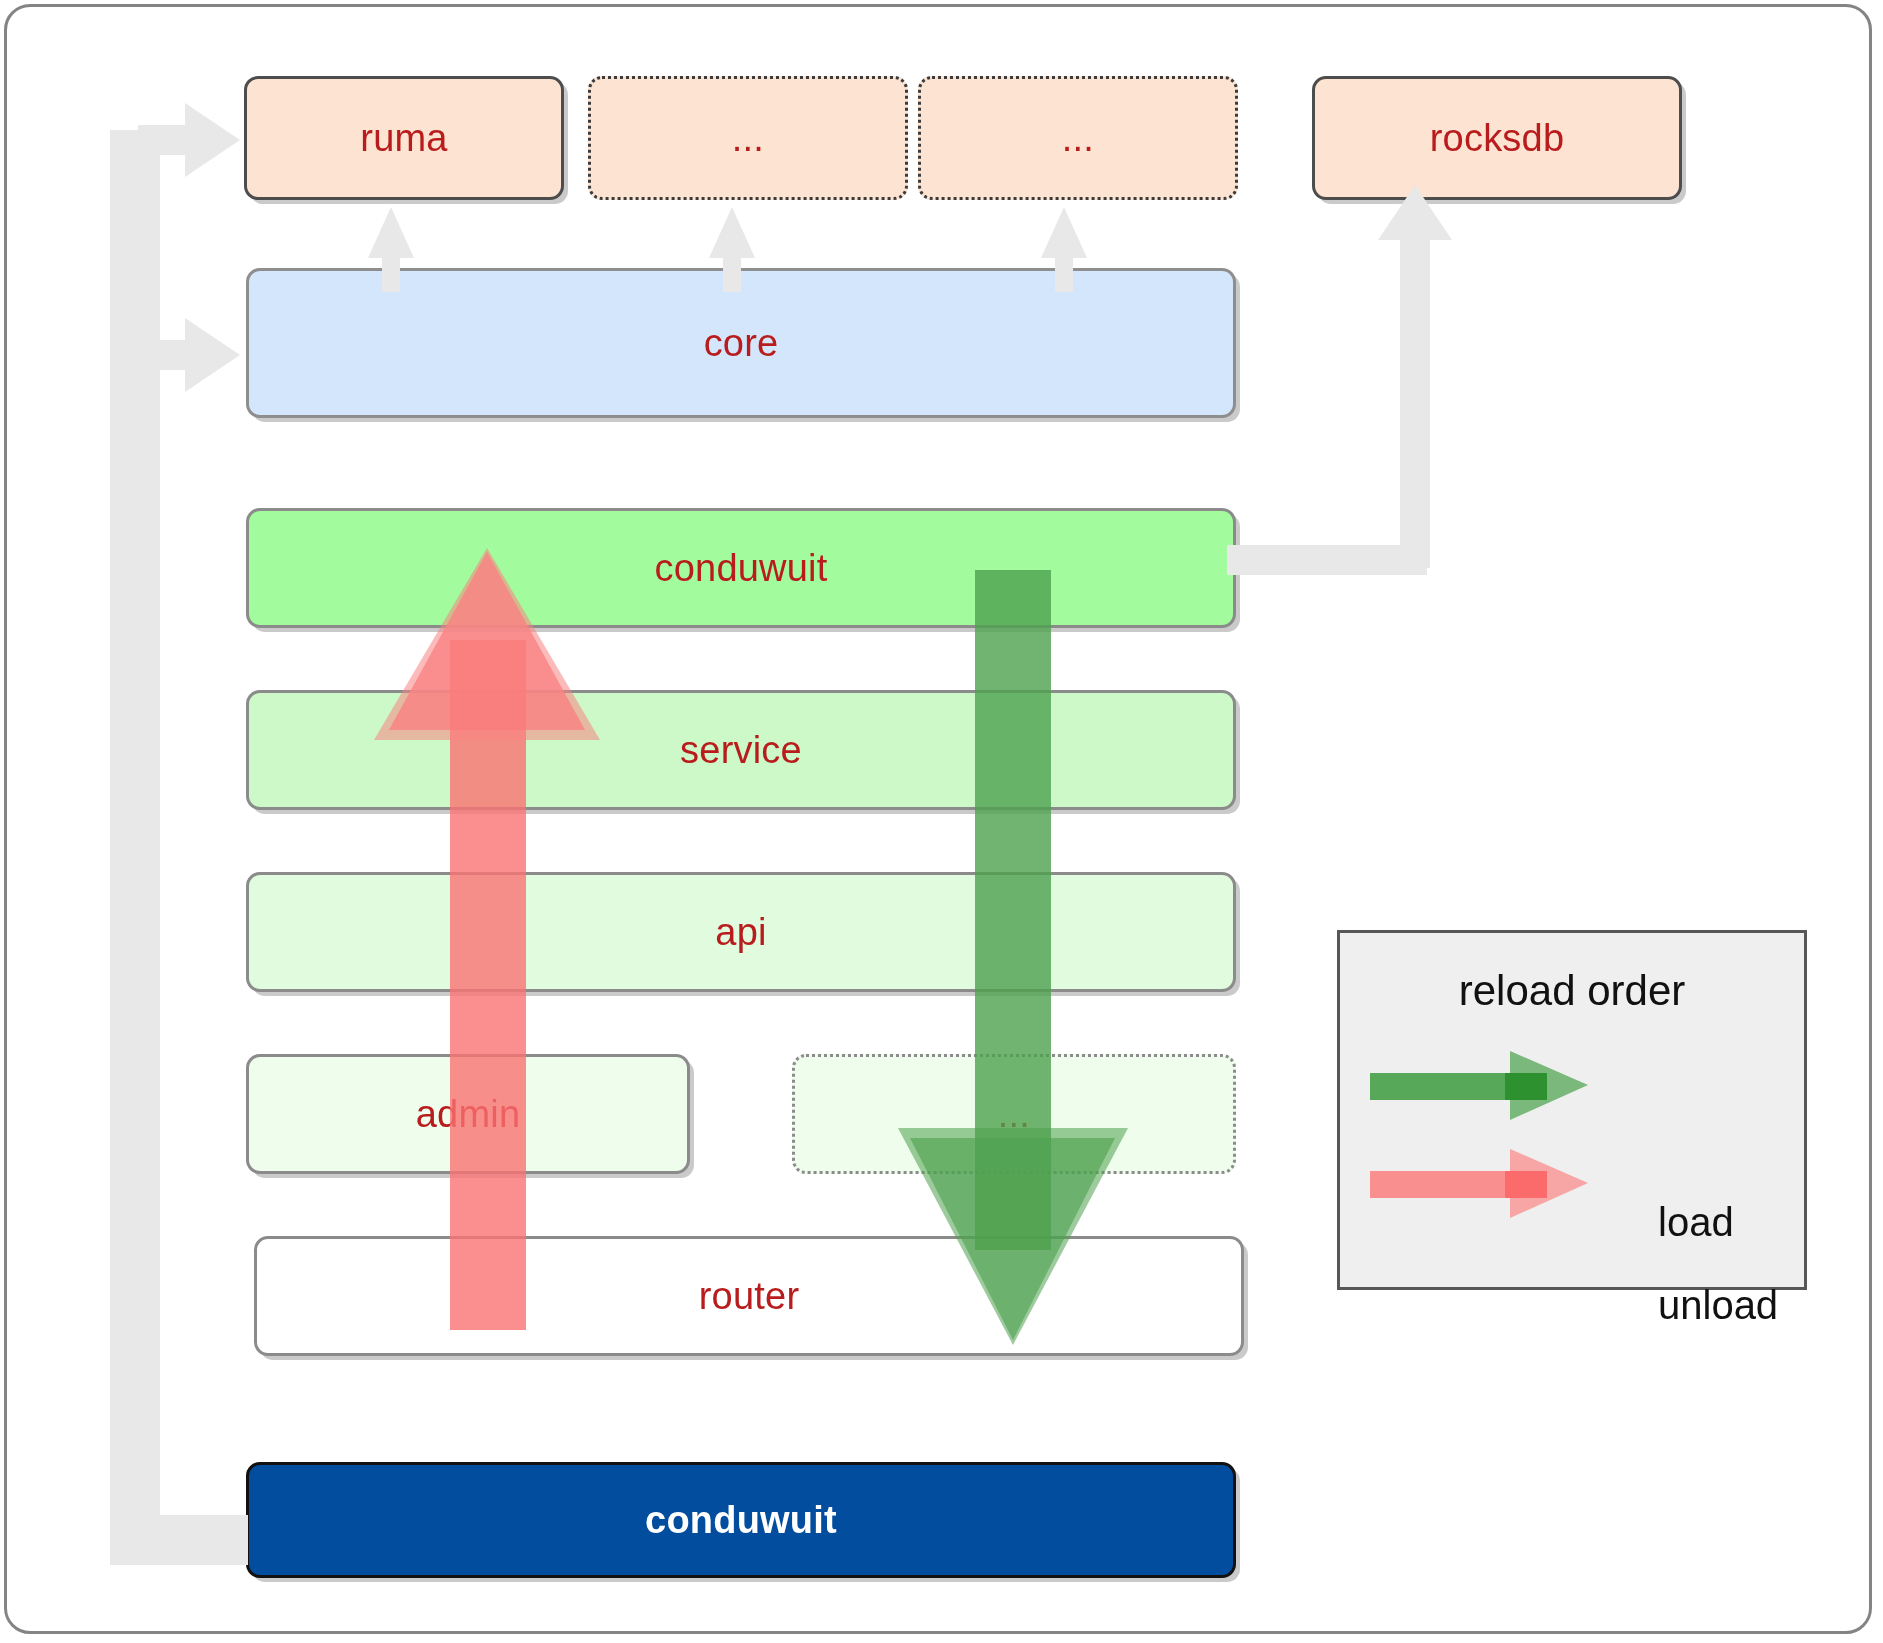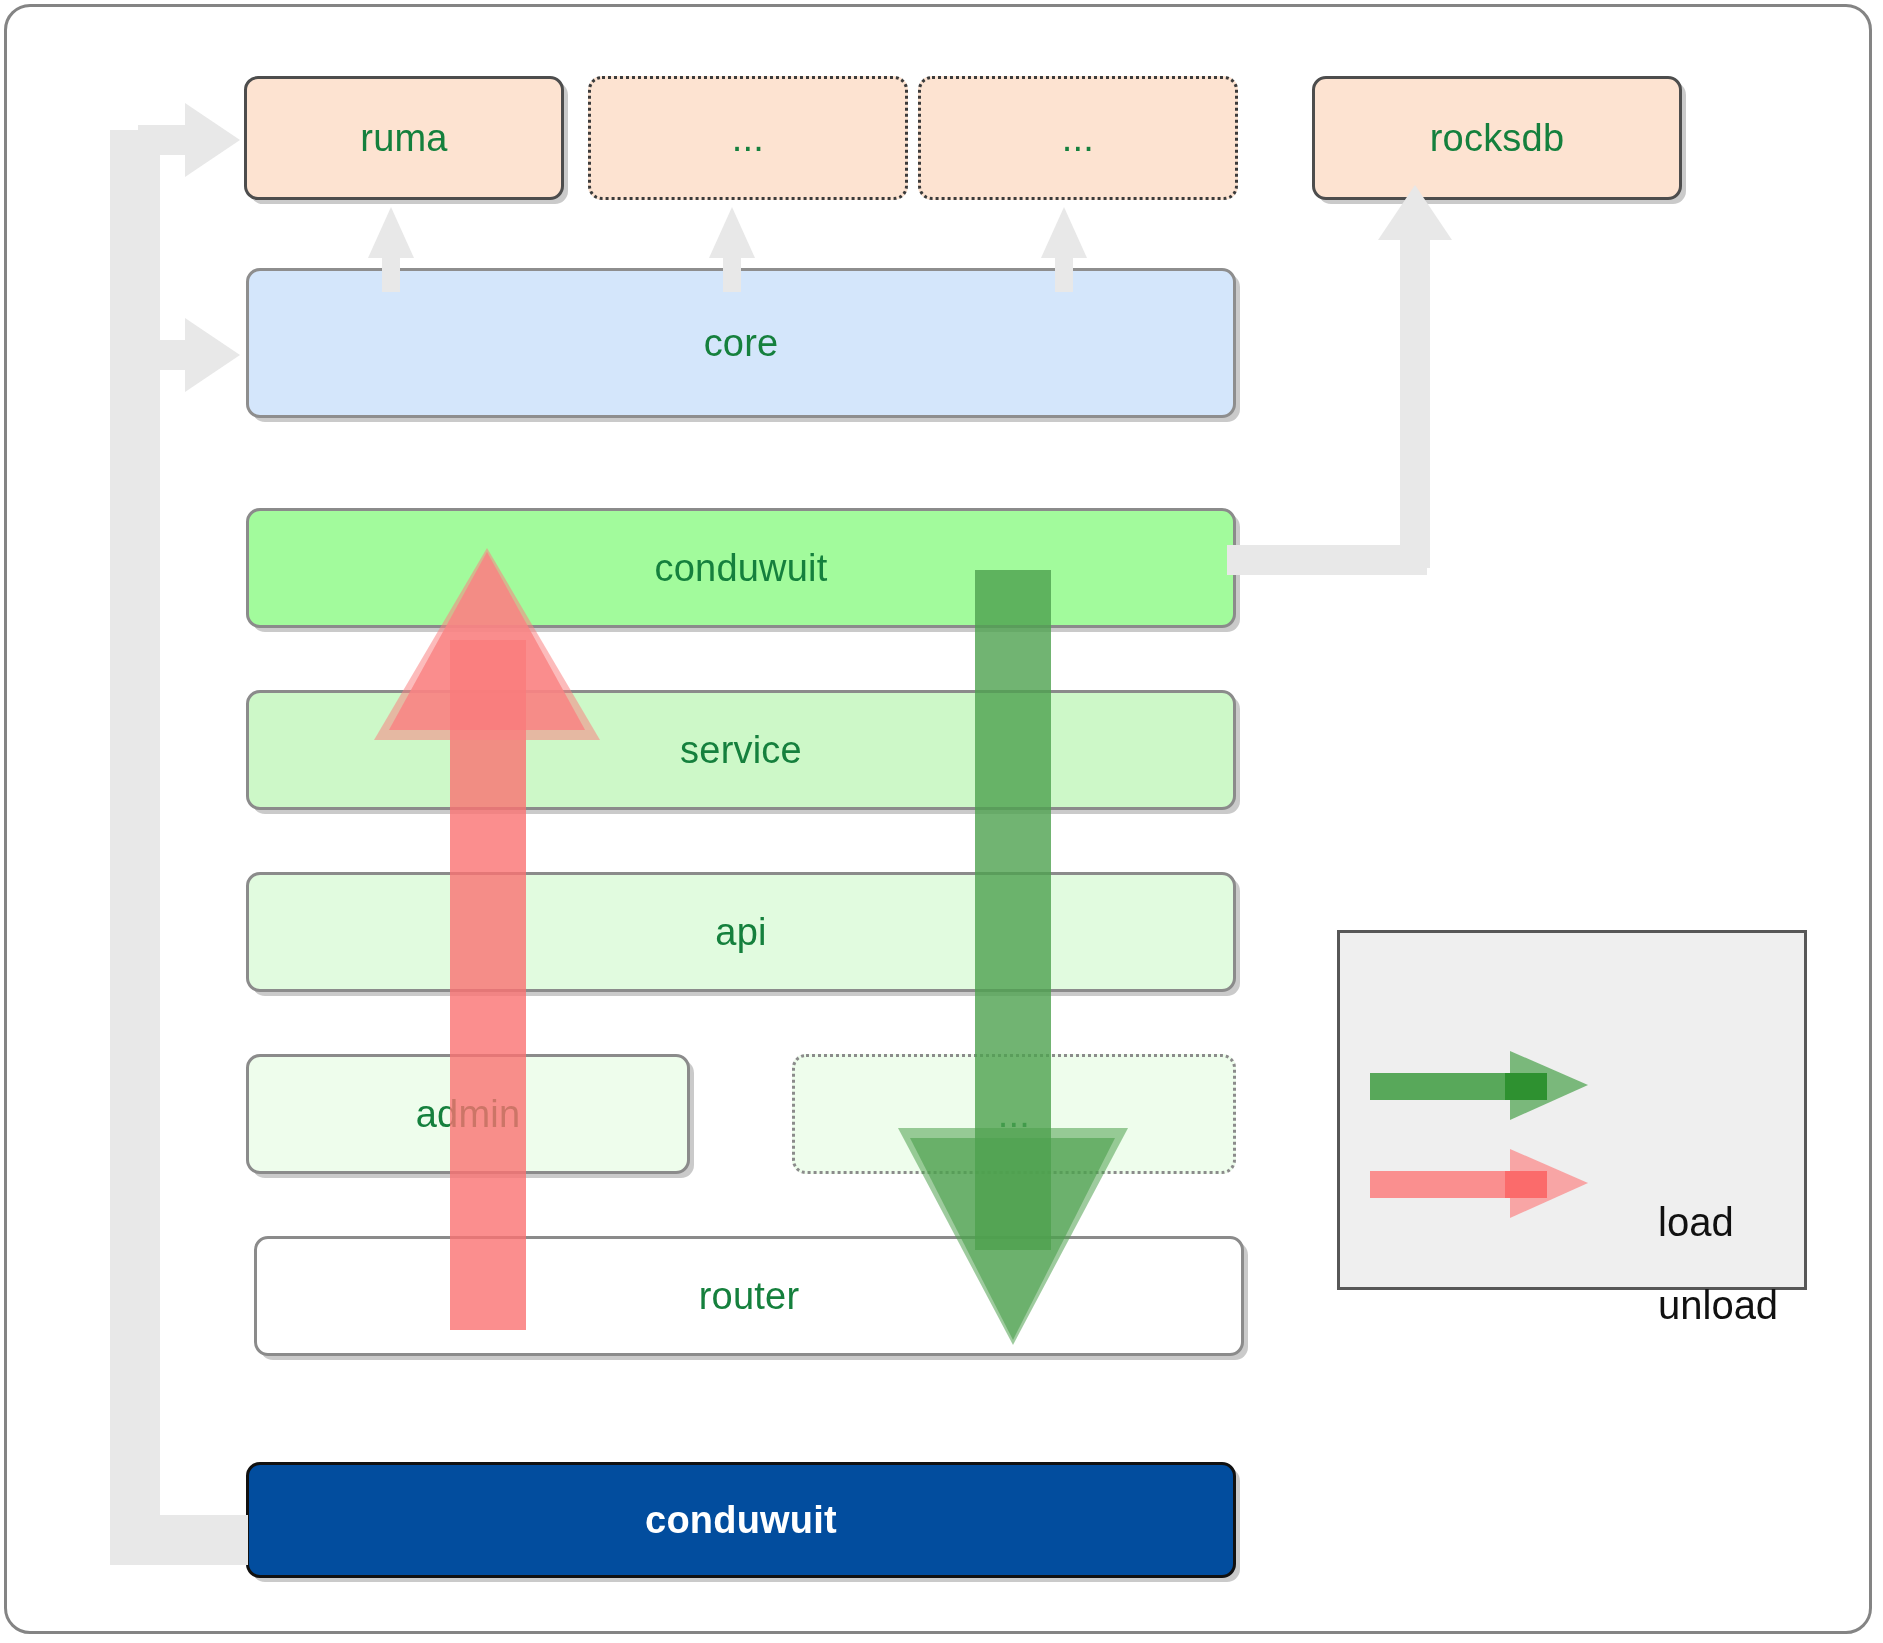--- a/index.html
+++ b/index.html
@@ -8,21 +8,21 @@
 
   
   #frame{
     position:absolute;left:4px;top:4px;width:1868px;height:1630px;
     border:3px solid #848484;border-radius:26px;background:#fff;box-sizing:border-box;
   }
 
   .box{
     position:absolute;box-sizing:border-box;display:flex;align-items:center;
     justify-content:center;border-radius:14px;
-    font-size:38px;color:#15803d;letter-spacing:.2px;
+    font-size:38px;color:#b91c1c;letter-spacing:.2px;
   }
   .box.shadowed{box-shadow:5px 5px 0 -1px rgba(80,80,80,.30);}
 
   
   .orange{background:#fde3d1;border:3px solid #4d4d4d;}
   .orange.dotted{border:3px dotted #3b3b3b;}
 
   .blue{background:#d4e6fb;border:3px solid #8e8e8e;}
   .navy{background:#024d9e;border:3px solid #111111;color:#ffffff;font-weight:bold;}
 
@@ -138,20 +138,21 @@
     </g>
 
     <g>
       <rect x="975" y="570" width="76" height="680" fill="#4ea14f" opacity="0.80"></rect>
       <polygon points="1013,1340 910,1138 1115,1138" fill="#4ea14f" opacity="0.62"></polygon>
       <polygon points="1013,1345 898,1128 1128,1128" fill="#4ea14f" opacity="0.55"></polygon>
     </g>
   </svg>
 
   <div id="legend">
+    <div class="ltitle">reload order</div>
 
     <svg width="470" height="360" style="position:absolute;left:0;top:0;" viewBox="0 0 470 360">
 
       <g>
         <rect x="30" y="140" width="148" height="27" fill="#58a85a"></rect>
         <polygon points="248,152 170,118 170,187" fill="#58a85a" opacity="0.78"></polygon>
         <rect x="165" y="140" width="42" height="27" fill="#2e9130"></rect>
       </g>
 
       <g>

